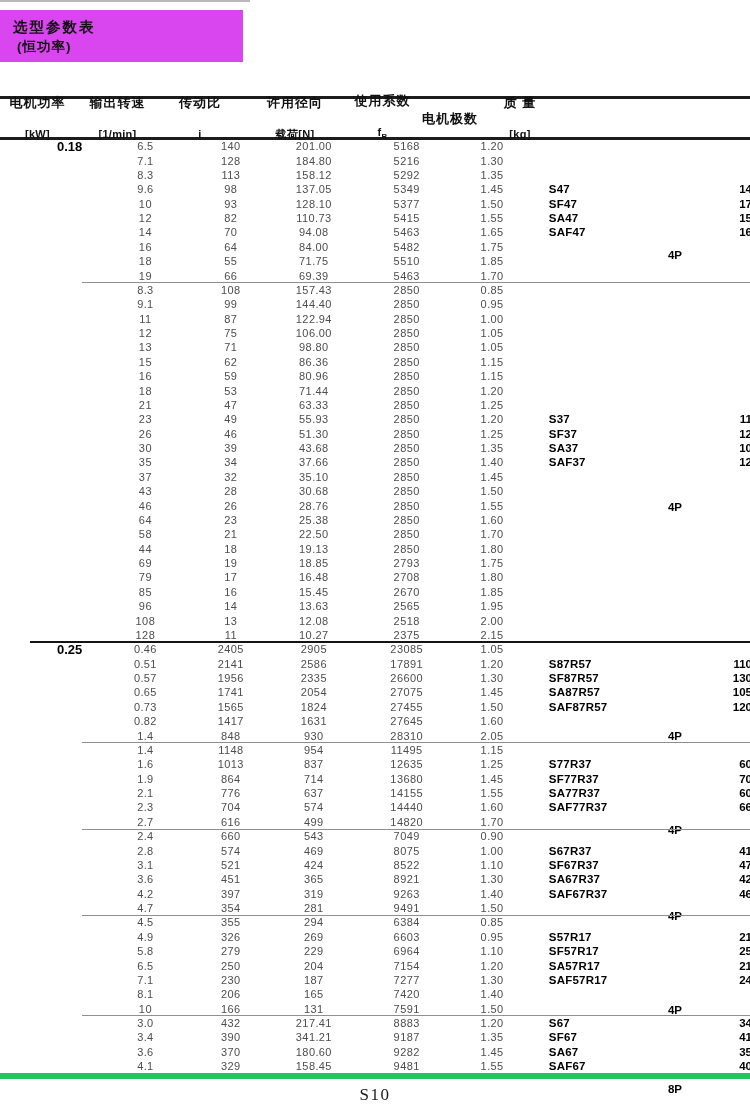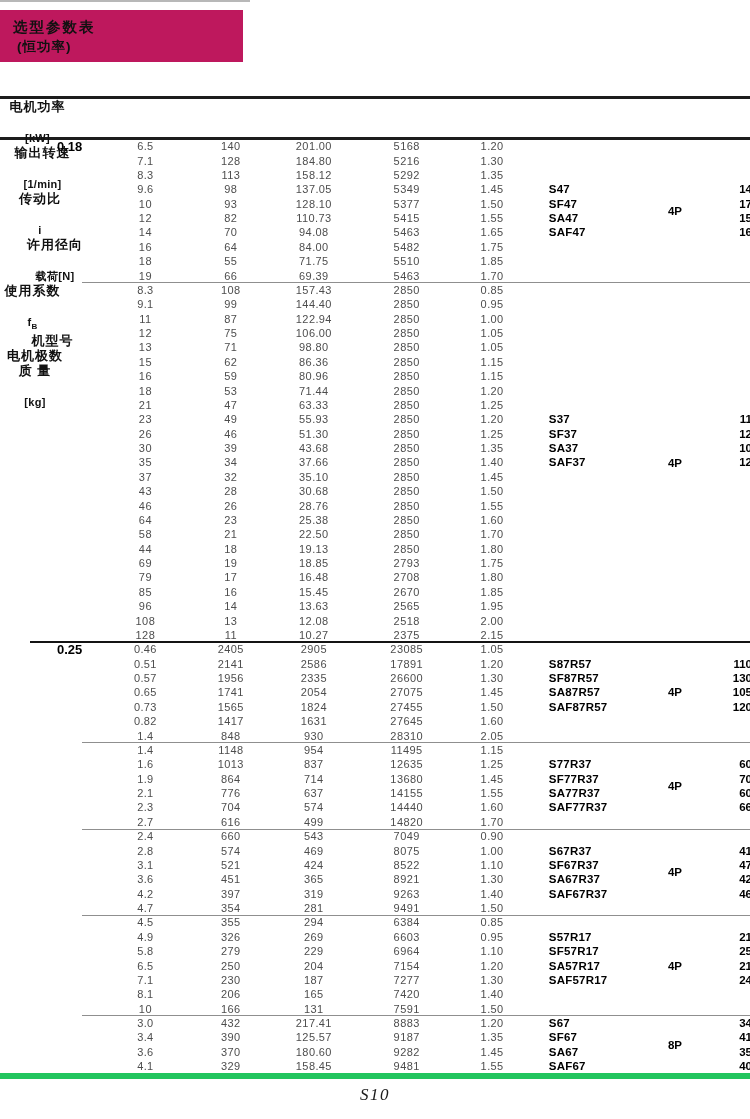--- a/index.html
+++ b/index.html
@@ -3,29 +3,29 @@
 <meta charset="utf-8">
 <style>
   html,body { margin:0; padding:0; background:#ffffff; }
   .page {
     position:relative; width:750px; height:1119px; background:#ffffff;
     font-family:"Liberation Sans", sans-serif; overflow:hidden;
   }
   .top-crop-line { position:absolute; top:0; left:0; width:250px; height:2px; background:#b8b8b8; }
   .title-box {
     position:absolute; left:0; top:10px; width:243px; height:52px;
-    background:#be185d; box-sizing:border-box; padding:7px 0 0 13px;
+    background:#d946ef; box-sizing:border-box; padding:7px 0 0 13px;
   }
   .title-box .t1 { font-weight:bold; font-size:14.5px; color:#111; letter-spacing:2px; line-height:20px; }
   .title-box .t2 { font-weight:bold; font-size:13.5px; color:#111; letter-spacing:1px; line-height:19px; padding-left:4px; }
 
   .thead {
     position:absolute; top:96px; left:0; width:750px; height:38px;
     border-top:3px solid #1c1c1c; border-bottom:3px solid #1c1c1c;
-    box-sizing:content-box; display:flex; align-items:stretch;flex-direction:column;
+    box-sizing:content-box; display:flex; align-items:stretch;
   }
   .hcell { display:flex; flex-direction:column; justify-content:center; align-items:center;
            font-weight:bold; color:#111; }
   .hcell .hl1 { font-size:13px; line-height:15px; letter-spacing:1px; }
   .hcell .hl2 { font-size:11px; line-height:13px; letter-spacing:0.3px;margin-top:18px; }
   .hcell sub { font-size:8px; }
 
   .w-power{width:75px}.w-speed{width:85px}.w-torque{width:90px}.w-ratio{width:80px}
   .w-load{width:110px}.w-fb{width:65px}.w-model{width:105px}.w-pole{width:70px}.w-mass{width:70px}
 
@@ -35,25 +35,25 @@
   .secline  { position:absolute; top:-1px; left:0; right:0; height:2px; background:#141414; }
 
   .trow { display:flex; height:14.38px; align-items:center; }
   .cell { box-sizing:border-box; }
   .c-num { font-size:11px; color:#4d4d4d; text-align:center; letter-spacing:0.4px; }
   .c-power { font-weight:bold; font-size:13px; color:#000; text-align:left; padding-left:27px; }
   .c-model { font-weight:bold; font-size:11.5px; color:#000; text-align:left; padding-left:25px; letter-spacing:0.2px; }
   .c-mass  { font-weight:bold; font-size:11.5px; color:#000; text-align:right; padding-right:12px; }
   .pole-label {
     position:absolute; left:610px; width:70px; text-align:center;
-    font-weight:bold; font-size:11.5px; color:#000; transform:translateY(-50%);
+    font-weight:bold; font-size:11.5px; color:#000; transform:translateY(-50%);margin-top:44px;
   }
   .footer {
     position:absolute; top:1085px; left:0; width:750px; text-align:center;
-    font-family:"Liberation Serif", serif; font-size:17px; color:#1a1a1a; letter-spacing:1.5px;font-style:italic;
+    font-family:"Liberation Serif", serif; font-size:17px; color:#1a1a1a; letter-spacing:1.5px;
   }
 </style>
 </head>
 <body>
 
 <div class="page">
   <div class="top-crop-line"></div>
 
   <div class="title-box">
     <div class="t1">选型参数表</div>
@@ -74,23 +74,20 @@
       <span class="hl2">i</span>
     </div>
     <div class="hcell w-load">
       <span class="hl1">许用径向</span>
       <span class="hl2">载荷[N]</span>
     </div>
     <div class="hcell w-fb">
       <span class="hl1">使用系数</span>
       <span class="hl2"><span>f</span><sub>B</sub></span>
     </div>
-    <div class="hcell w-model">
-      <span class="hl1">机型号</span>
-    </div>
     <div class="hcell w-pole">
       <span class="hl1">电机极数</span>
     </div>
     <div class="hcell w-mass">
       <span class="hl1">质 量</span>
       <span class="hl2">[kg]</span>
     </div>
   </div>
 
   <div class="tbody" id="tbody">
@@ -798,21 +795,21 @@
           <div class="cell c-num w-load">8883</div>
           <div class="cell c-num w-fb">1.20</div>
           <div class="cell c-model w-model">S67</div>
           <div class="cell w-pole"></div>
           <div class="cell c-mass w-mass">34</div>
         </div>
         <div class="trow">
           <div class="cell c-power w-power"></div>
           <div class="cell c-num w-speed">3.4</div>
           <div class="cell c-num w-torque">390</div>
-          <div class="cell c-num w-ratio">125.57</div>
+          <div class="cell c-num w-ratio">341.21</div>
           <div class="cell c-num w-load">9187</div>
           <div class="cell c-num w-fb">1.35</div>
           <div class="cell c-model w-model">SF67</div>
           <div class="cell w-pole"></div>
           <div class="cell c-mass w-mass">41</div>
         </div>
         <div class="trow">
           <div class="cell c-power w-power"></div>
           <div class="cell c-num w-speed">3.6</div>
           <div class="cell c-num w-torque">370</div>

